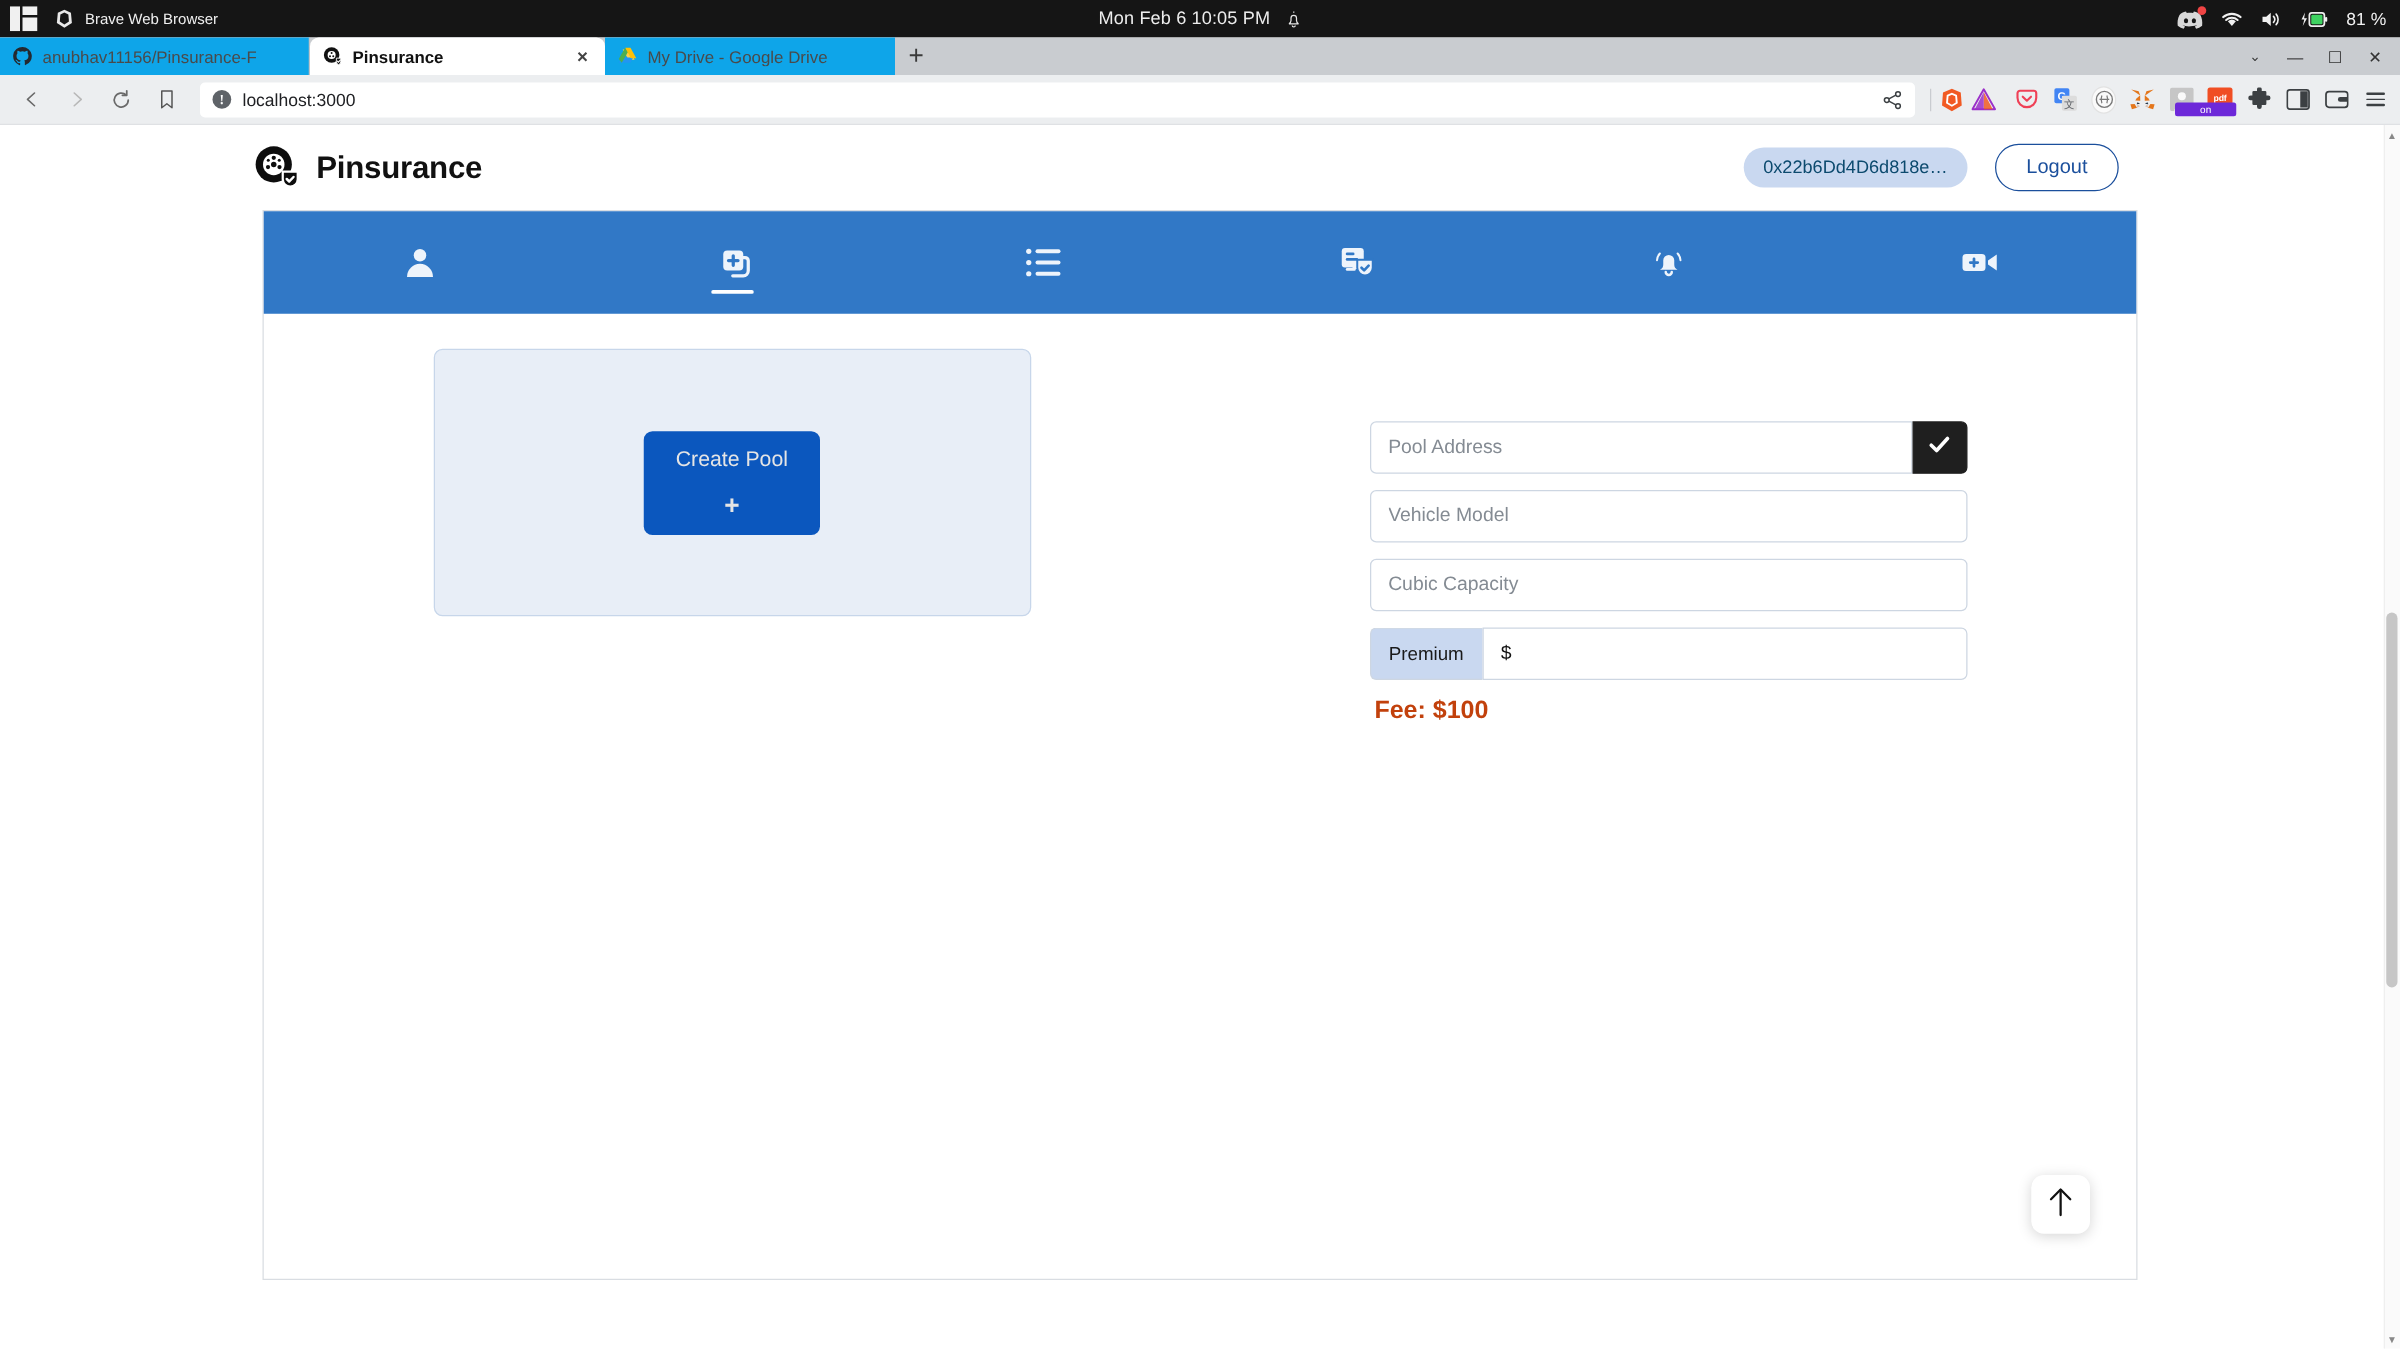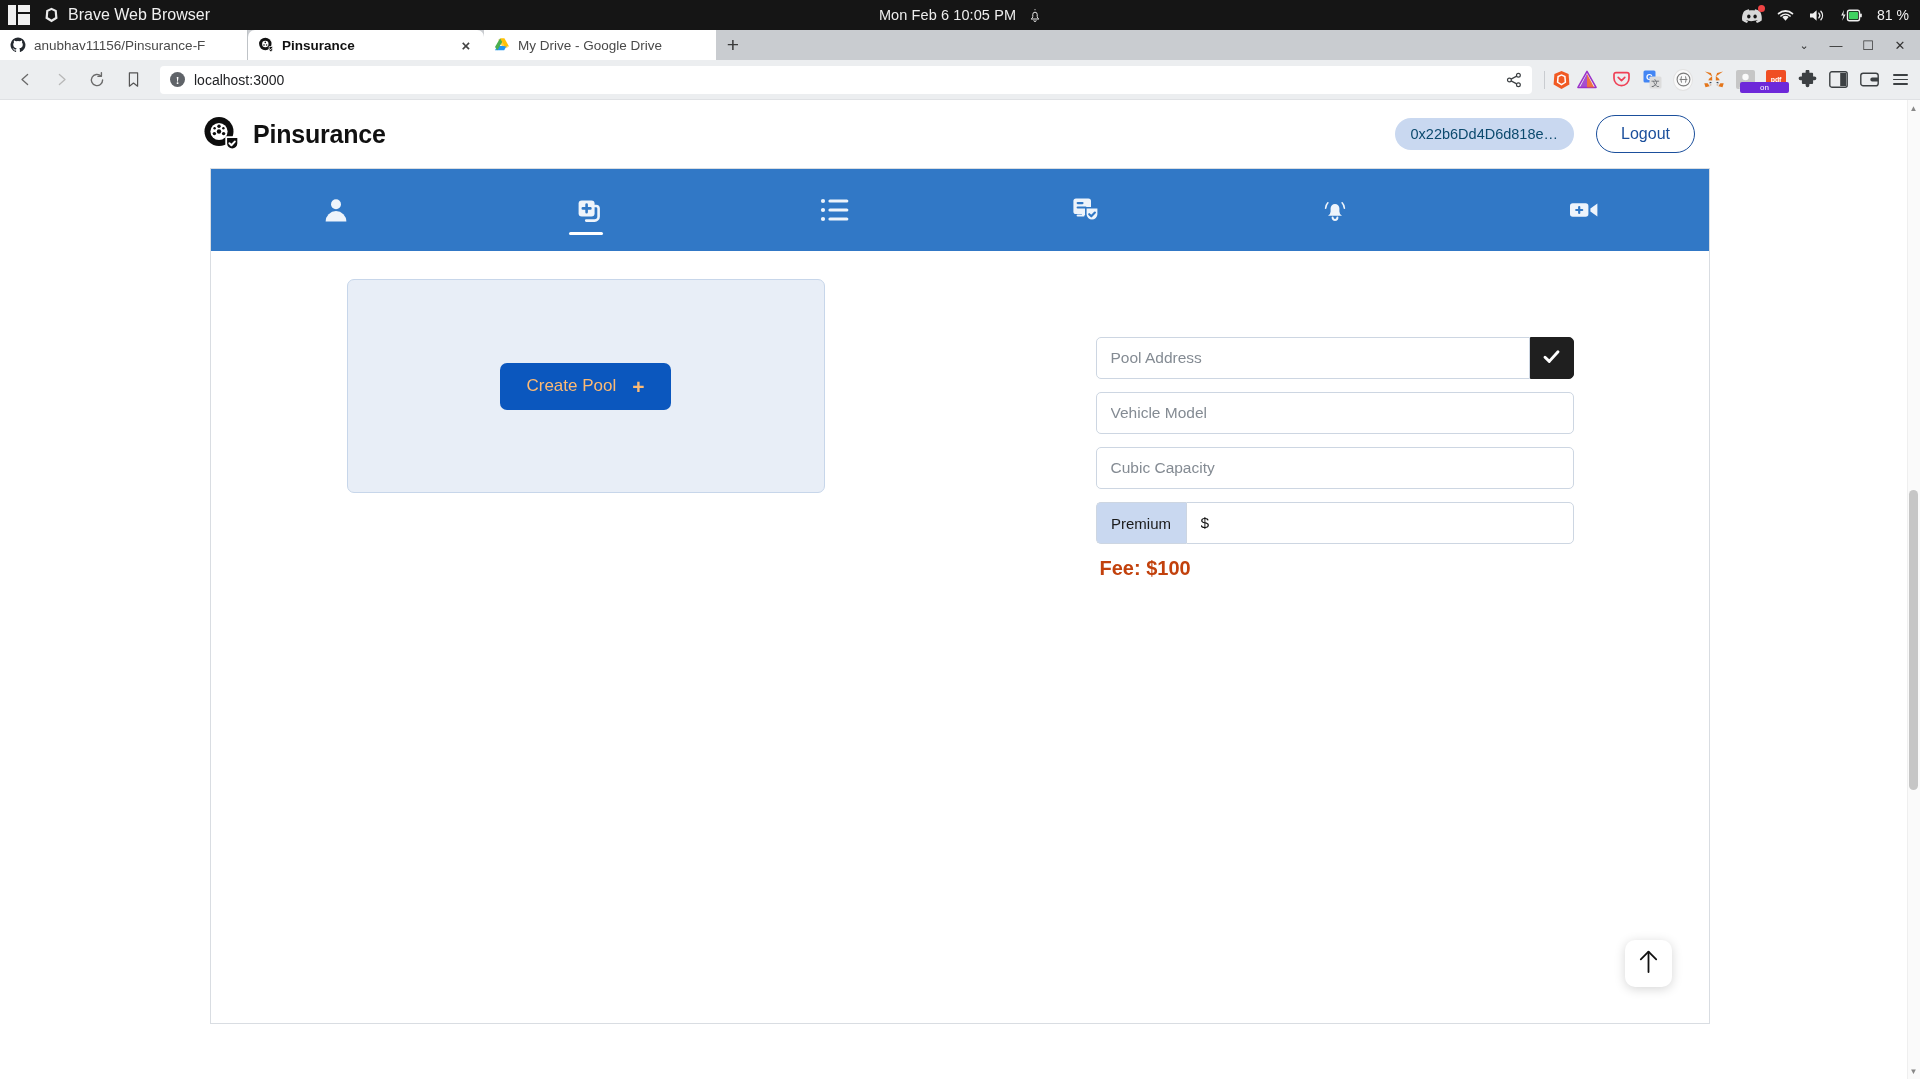--- a/index.html
+++ b/index.html
@@ -13,21 +13,21 @@
   
   .os-bar {
     height: 30px; width: 100%;
     background: #151515; color: #e8e8e8;
     display: flex; align-items: center;
     font-size: 14.5px;
     position: relative;
   }
   .os-left { display: flex; align-items: center; gap: 14px; padding-left: 8px; }
   .os-apps-icon { width: 22px; height: 20px; display: block; }
-  .os-app-title { display: flex; align-items: center; gap: 9px; font-size: 16px; color: #f0f0f0; }
+  .os-app-title { display: flex; align-items: center; gap: 9px; font-size: 12px; color: #f0f0f0; }
   .brave-lion-sm { width: 15px; height: 16px; display:block; }
   .os-center {
     position: absolute; left: 0; right: 0; top: 0; bottom: 0;
     display: flex; align-items: center; justify-content: center; gap: 13px;
     pointer-events: none;
     font-size: 14.5px; color: #ededed;
   }
   .os-center > * { pointer-events: auto; }
   .os-clock-date { letter-spacing: .1px; }
   .os-bell { width: 12px; height: 15px; display:block; }
@@ -51,21 +51,21 @@
     position: relative;
   }
   .tab {
     height: 30px; display: flex; align-items: center; gap: 8px;
     padding: 0 10px; font-size: 13.5px; color: #3b3b3b;
     min-width: 0; position: relative;
   }
   .tab .tab-label {
     overflow: hidden; white-space: nowrap; text-overflow: clip;
   }
-  .tab.inactive { background: #ffffff; color: #4a4a4a; }
+  .tab.inactive { background: #0ea5e9; color: #4a4a4a; }
   .tab.inactive.first { width: 248px; border-right: 1px solid #bfc3c7; }
   .tab.inactive.third { width: 232px; }
   .tab.active {
     background: #ffffff; width: 236px;
     border-top-left-radius: 7px; border-top-right-radius: 7px;
     color: #111; font-weight: 600;
   }
   .tab-favicon { width: 16px; height: 16px; flex: none; display:block; }
   .tab-close {
     margin-left: auto; width: 16px; height: 16px;
@@ -210,25 +210,26 @@
 
   .panes { display: flex; padding: 28px 0 0 0; }
   .pane { flex: 1; display: flex; flex-direction: column; align-items: center; }
 
   .drop-card {
     width: 478px; height: 214px;
     background: #e8eef7; border: 1px solid #c7d6ea; border-radius: 7px;
     display: flex; align-items: center; justify-content: center;
   }
   .create-pool-btn {
-    background: #0b57be; color: #fdba74; border: none;
+    background: #0b57be; color: #e5e5e5; border: none;
     font-size: 17px; border-radius: 7px;
     padding: 13px 26px; cursor: pointer;
     display: inline-flex; align-items: center; gap: 16px;
     font-family: inherit;
+    flex-direction: column;
   }
   .plus-glyph { font-size: 21px; font-weight: 700; line-height: 1; }
   .have-addr-btn {
     background: #1f1f1f; color: #fff; border: none;
     font-size: 17px; border-radius: 7px;
     padding: 13px 22px; cursor: pointer; font-family: inherit;
   }
 
   .form-col { width: 478px; margin-top: 58px; }
   .field-row { display: flex; margin-bottom: 13px; }

